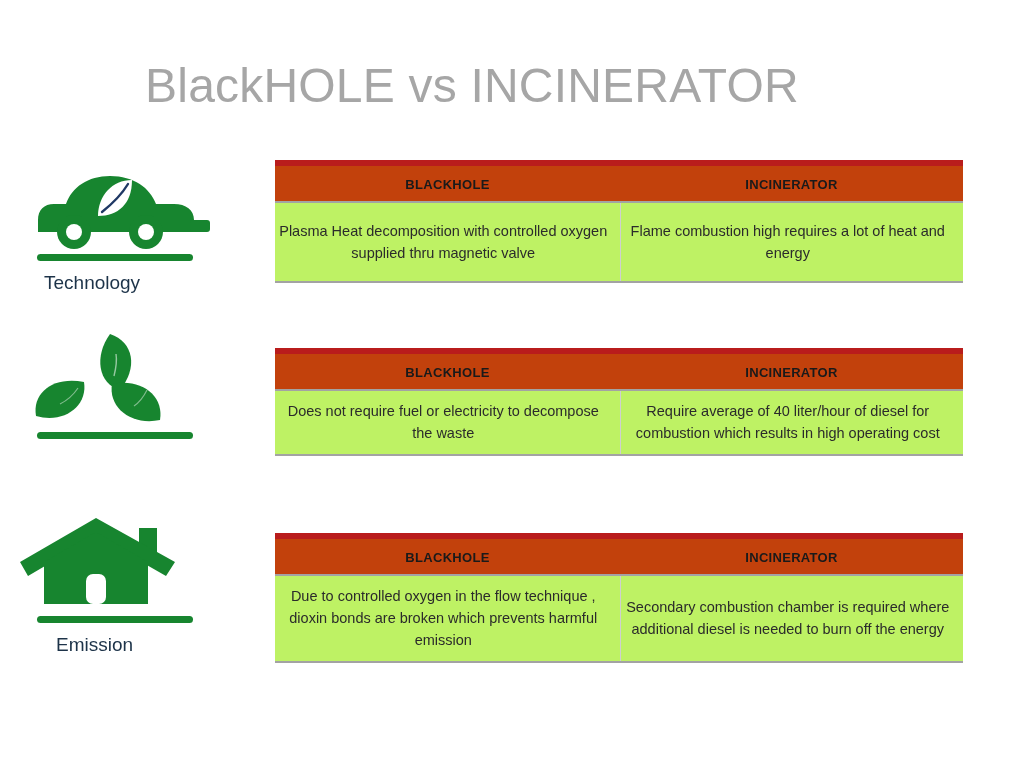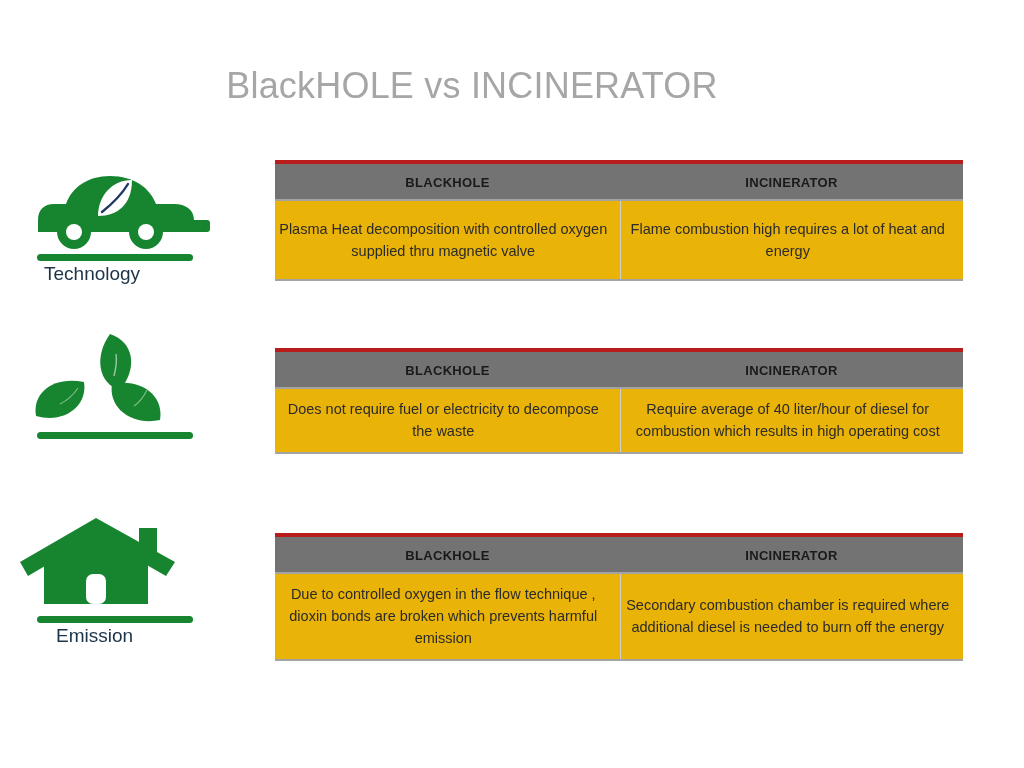--- a/index.html
+++ b/index.html
@@ -16,21 +16,21 @@
     position: relative;
   }
 
   
   #slide-title {
     position: absolute;
     left: 0;
     top: 64px;
     width: 944px;
     text-align: center;
-    font-size: 36px;
+    font-size: 48px;
     font-weight: 400;
     color: #a6a6a6;
     letter-spacing: 0.2px;
     line-height: 44px;
     white-space: nowrap;
   }
 
   
   .icon-block {
     position: absolute;
@@ -61,20 +61,21 @@
   #icon-block-technology .icon-rule { margin-top: 0px; }
   #icon-block-method .icon-rule     { margin-top: 0px; }
   #icon-block-emission .icon-rule   { margin-top: 0px; }
 
   .icon-label {
     font-size: 19px;
     color: #1d3349;
     line-height: 26px;
     text-align: center;
     width: 200px;
+    margin-top: 9px;
   }
   #icon-block-technology .icon-label { text-align: left; padding-left: 30px; width: 170px; }
   #icon-block-method .icon-label     { text-align: left; padding-left: 50px; width: 150px; }
   #icon-block-emission .icon-label   { text-align: left; padding-left: 42px; width: 158px; }
 
   
   .cmp-table {
     position: absolute;
     left: 275px;
     width: 688px;
@@ -82,35 +83,35 @@
     table-layout: fixed;
   }
   #cmp-table-technology { top: 160px; }
   #cmp-table-method     { top: 348px; }
   #cmp-table-emission   { top: 533px; }
 
   .cmp-table col.c-blackhole   { width: 345px; }
   .cmp-table col.c-incinerator { width: 343px; }
 
   .cmp-table th {
-    background: #737373;
-    border-top: 4px solid #b91c1c;
+    background: #c2410c;
+    border-top: 6px solid #b91c1c;
     border-bottom: 2px solid #a3a3a3;
     font-size: 13px;
     font-weight: bold;
     color: #1a1a1a;
     letter-spacing: 0.3px;
     text-align: center;
     padding: 7px 6px 6px 6px;
     height: 22px;
     vertical-align: middle;
   }
 
   .cmp-table td {
-    background: #eab308;
+    background: #bef264;
     border-bottom: 2px solid #a3a3a3;
     font-size: 14.5px;
     color: #2b2b2b;
     text-align: center;
     vertical-align: middle;
     padding: 9px 12px 10px 4px;
     line-height: 22px;
   }
   .cmp-table td.cell-left  { border-right: 1px solid #cfcfcf; }
 

